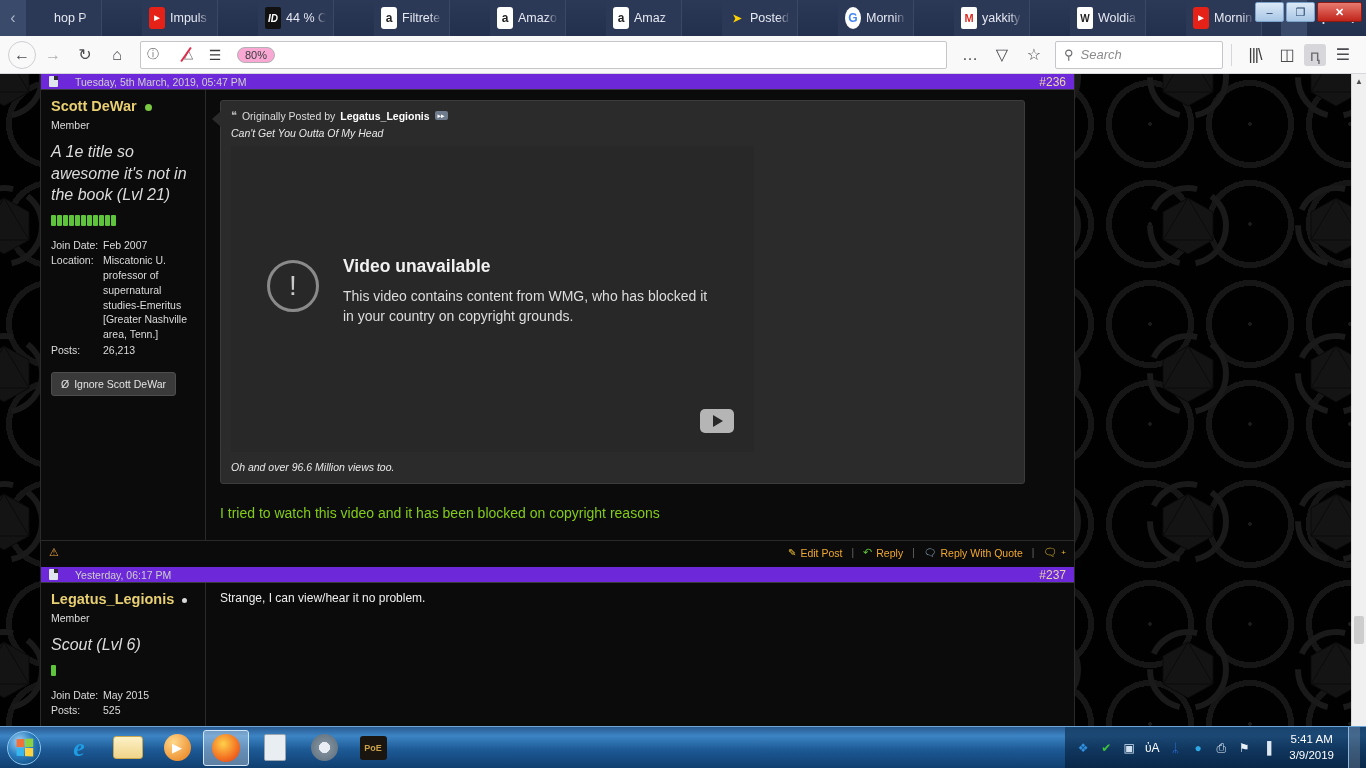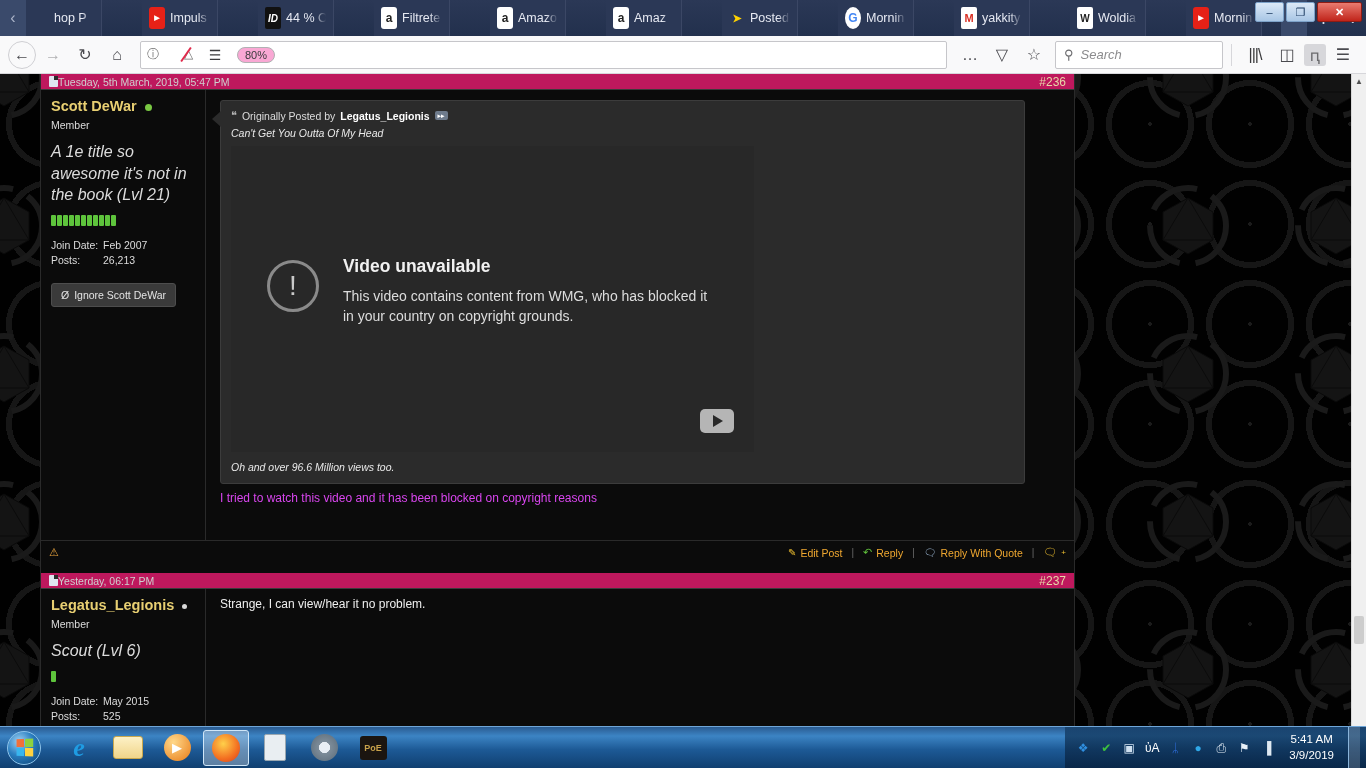--- a/index.html
+++ b/index.html
@@ -131,24 +131,24 @@
       radial-gradient(circle at 50% 50%, #1b1b1b 0 2px, transparent 2px),
       repeating-radial-gradient(circle at 50% 50%, transparent 0 38px, #161616 38px 44px, transparent 44px 110px);
     background-size: 100px 100px, 100px 100px;
   }
   .forum-col {
     position: absolute; left: 40px; top: 0; width: 1035px; height: 652px;
     background: #0b0b0b;
     border-left: 1px solid #2a2a2a; border-right: 1px solid #2a2a2a;
   }
   .post-head {
-    height: 16px; background: #be185d;
+    height: 16px; background: #6d28d9;
     border-bottom: 1px solid #3a3a3a;
     display: flex; align-items: center; padding: 0 8px;
-    font-size: 10.5px; color: #cfcfcf; gap: 0;
+    font-size: 10.5px; color: #cfcfcf; gap: 17px;
   }
   .post-head .pg-icon { width: 9px; height: 11px; background: #dfe6f0; border-radius: 1px;
      position: relative; }
   .post-head .pg-icon::after { content:""; position:absolute; right:0; top:0; width:4px;height:4px;
      background:#2b2b2b; }
   .post-num { margin-left: auto; font-size: 12px; color: #e8d7a8; }
   .post-body { display: flex; }
   .userinfo {
     width: 165px; flex: 0 0 165px; padding: 8px 10px 10px 10px;
     border-right: 1px solid #2a2a2a;
@@ -201,21 +201,21 @@
   .vid-desc { font-size: 14px; color: #ddd; line-height: 1.45; max-width: 375px; }
   .yt-play {
     position: absolute; right: 20px; bottom: 19px;
     width: 34px; height: 24px; background: #b5b5b5; border-radius: 5px;
     display: flex; align-items: center; justify-content: center;
   }
   .yt-play::after { content: ""; border-left: 10px solid #282828;
     border-top: 6px solid transparent; border-bottom: 6px solid transparent; margin-left:2px; }
   .quote-foot { font-size: 10.5px; color: #e9e9e9; font-style: italic; margin-top: 9px; }
   .quote-foot + .quote-foot { margin-top: 9px; }
-  .post-text { font-size: 12px; color: #d946ef; margin-top: 7px; }
+  .post-text { font-size: 14px; color: #84cc16; margin-top: 21px; }
   .post-text2 { font-size: 12px; color: #efefef; }
 
   .post-foot {
     border-top: 1px solid #2a2a2a; height: 24px;
     display: flex; align-items: center; padding: 0 8px; gap: 10px;
   }
   .warn-tri { color: #e8a33d; font-size: 11px; }
   .foot-actions { margin-left: auto; display: flex; align-items: center; gap: 9px; }
   .foot-link { font-size: 10.5px; color: #f0a830; display: flex; align-items: center; gap: 4px; }
   .foot-sep { color: #6a6a6a; font-size: 10px; }
@@ -744,20 +744,24 @@
                 <span class="rep"></span>
                 <span class="rep"></span>
                 <span class="rep"></span>
                 <span class="rep"></span>
                 <span class="rep"></span>
                 <span class="rep"></span>
               </div>
             <div class="kvrow">
               <span class="k">Join Date:</span>
               <span class="v">Feb 2007</span>
+            </div>
+            <div class="kvrow">
+              <span class="k">Location:</span>
+              <span class="v">Miscatonic U. professor of supernatural studies-Emeritus [Greater Nashville area, Tenn.]</span>
             </div>
             <div class="kvrow">
               <span class="k">Posts:</span>
               <span class="v">26,213</span>
             </div>
             <div class="ignore-btn">
               <span>Ø</span>
               <span>Ignore Scott DeWar</span>
             </div>
           </div>
@@ -806,21 +810,21 @@
             <span class="foot-link">
               <span class="ic-bubble">🗨</span>
               <span>Reply With Quote</span>
             </span>
             <span class="foot-sep">|</span>
             <span class="foot-link ic-bubble-plus">🗨<sub style="font-size:8px;">+</sub></span>
           </div>
         </div>
       </div>
 
-      <div style="margin-top:9px;">
+      <div style="margin-top:3px;">
         <div class="post-head">
           <span class="pg-icon"></span>
           <span>Yesterday, 06:17 PM</span>
           <span class="post-num">#237</span>
         </div>
         <div class="post-body">
           <div class="userinfo" style="min-height:128px;">
             <div class="username">
               <span>Legatus_Legionis</span>
               <span class="online-dot off"></span>

